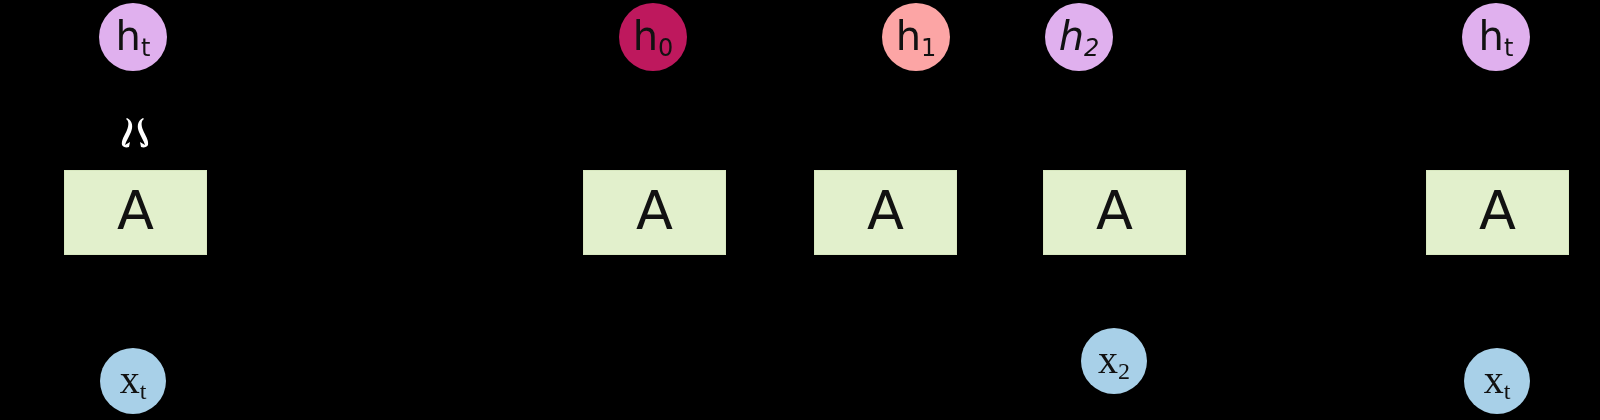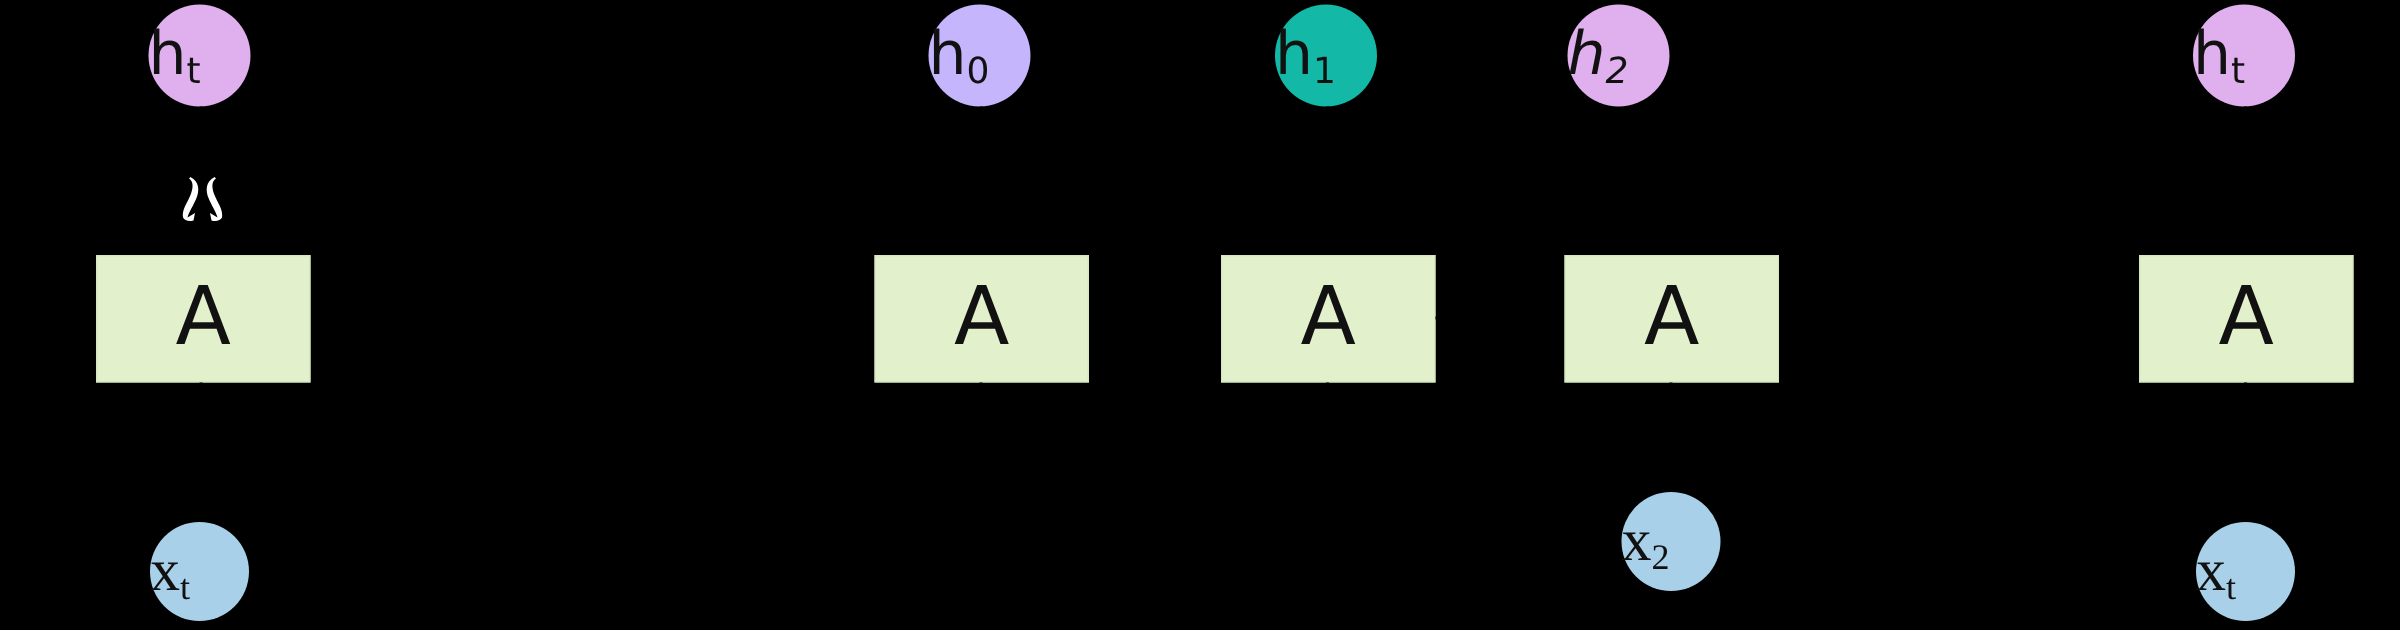--- a/index.html
+++ b/index.html
@@ -16,20 +16,21 @@
     overflow: hidden;
     font-family: "DejaVu Sans", "Liberation Sans", sans-serif;
   }
 
   
   .node-circle {
     position: absolute;
     border-radius: 50%;
     display: flex;
     align-items: center;
+    justify-content: center;
     line-height: 1;
     box-sizing: border-box;
   }
   .node-circle.hidden-state {
     width: 68px;
     height: 68px;
   }
   .node-circle.input-state {
     width: 66px;
     height: 66px;
@@ -109,32 +110,32 @@
   </div>
 
   <div class="connector" style="left:133px; top:255px; width:2px; height:93px;"></div>
 
   <div class="node-circle input-state" style="left:100px; top:348px; background:#A8D0E8;">
     <span class="node-label"><span>x</span><span class="sub">t</span></span>
   </div>
 
   <div class="equals-sign" style="left:375px; top:188px;">=</div>
 
-  <div class="node-circle hidden-state" style="left:619px; top:3px; background:#c4b5fd;">
+  <div class="node-circle hidden-state" style="left:619px; top:3px; background:#be185d;">
     <span class="node-label"><span>h</span><span class="sub">0</span></span>
   </div>
   <div class="connector" style="left:653px; top:71px; width:2px; height:100px;"></div>
   <div class="cell-box" style="left:583px; top:170px; width:143px; height:85px; background:#E2F0CC; border:1px solid #D8E8C0;">
     <span class="cell-label">A</span>
   </div>
   <div class="connector" style="left:653px; top:255px; width:2px; height:93px;"></div>
 
   <div class="connector" style="left:726px; top:211px; width:104px; height:2px;"></div>
 
-  <div class="node-circle hidden-state" style="left:850px; top:3px; background:#14b8a6;">
+  <div class="node-circle hidden-state" style="left:882px; top:3px; background:#fca5a5;">
     <span class="node-label"><span>h</span><span class="sub">1</span></span>
   </div>
   <div class="connector" style="left:884px; top:71px; width:2px; height:100px;"></div>
   <div class="cell-box" style="left:814px; top:170px; width:143px; height:85px; background:#E2F0CC; border:1px solid #D8E8C0;">
     <span class="cell-label">A</span>
   </div>
   <div class="connector" style="left:884px; top:255px; width:2px; height:93px;"></div>
 
   <div class="connector" style="left:957px; top:211px; width:104px; height:2px;"></div>
 

